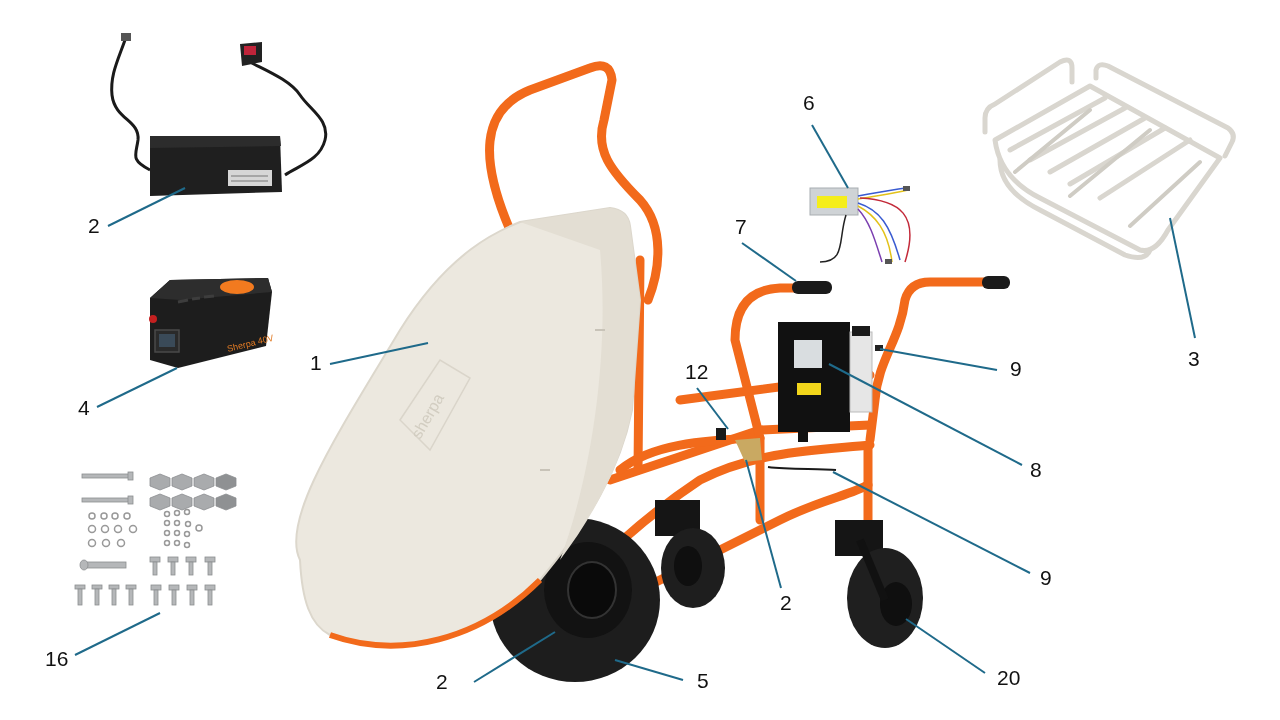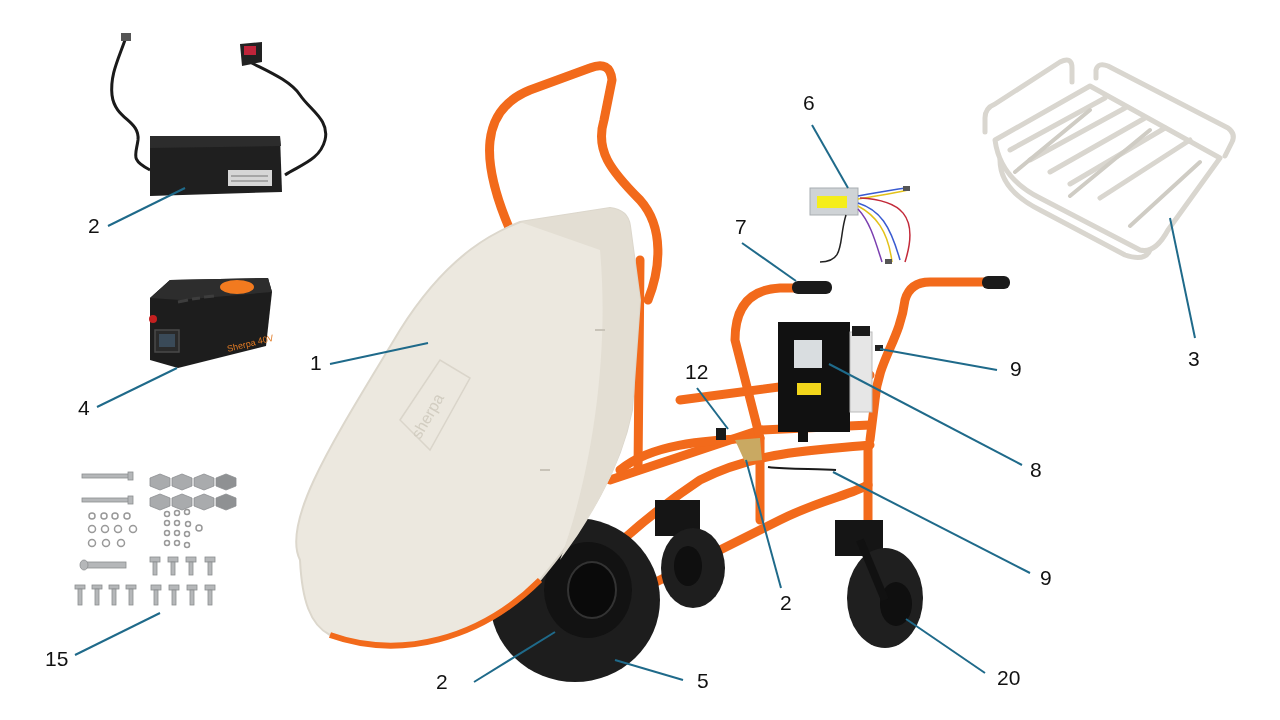--- a/index.html
+++ b/index.html
@@ -228,15 +228,15 @@
   <div class="callout-label" style="left:697px;top:670px;">5</div>
   <div class="callout-label" style="left:803px;top:92px;">6</div>
   <div class="callout-label" style="left:735px;top:216px;">7</div>
   <div class="callout-label" style="left:1030px;top:459px;">8</div>
   <div class="callout-label" style="left:1040px;top:567px;">9</div>
   <div class="callout-label" style="left:780px;top:592px;">2</div>
   <div class="callout-label" style="left:1010px;top:358px;">9</div>
   <div class="callout-label" style="left:685px;top:361px;">12</div>
   <div class="callout-label" style="left:436px;top:671px;">2</div>
   <div class="callout-label" style="left:997px;top:667px;">20</div>
-  <div class="callout-label" style="left:45px;top:648px;">15</div>
+  <div class="callout-label" style="left:45px;top:648px;">16</div>
 
 </div>
 
 </body></html>

